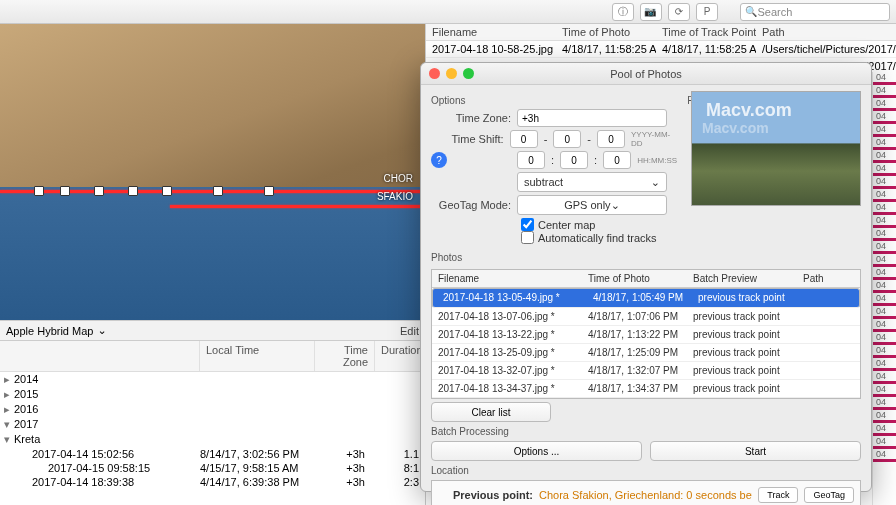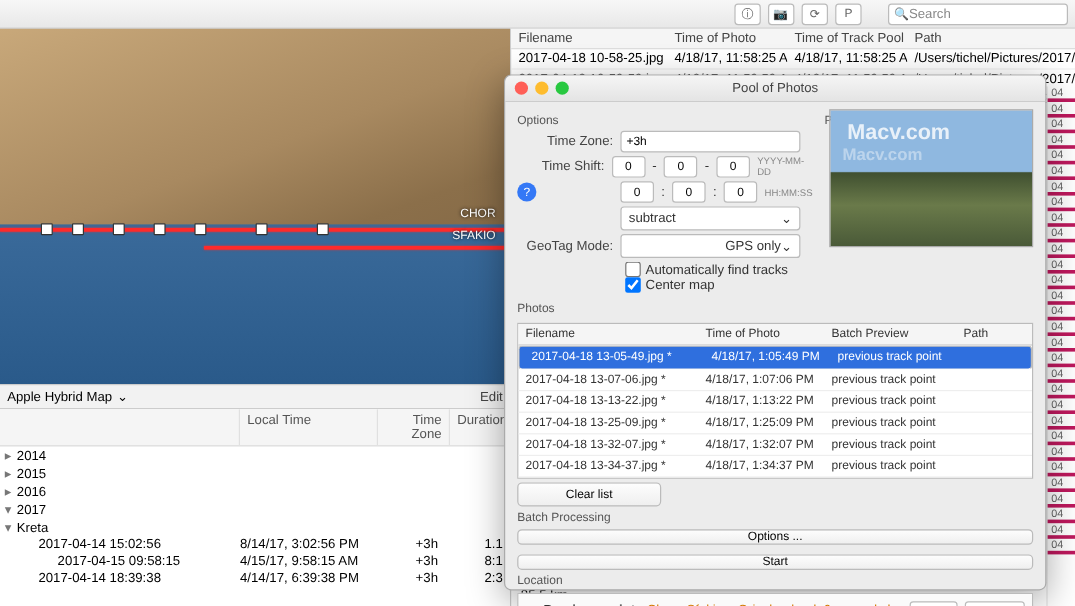--- a/index.html
+++ b/index.html
@@ -66,21 +66,21 @@
 .preview { position:absolute; right:10px; top:28px; width:170px; height:115px; border:1px solid #aaa; background:linear-gradient(#8fb8e0 0%,#8fb8e0 45%,#405030 46%,#6a7a4a 70%,#4a5a38 100%);}
 .wm{position:absolute;color:rgba(255,255,255,.8);font-size:18px;font-weight:600;}
 
 .pool-table { margin-top:6px; border:1px solid #bbb; background:#fff;}
 .pt-head{display:flex;background:#f5f5f5;border-bottom:1px solid #ccc;}
 .pt-head div,.pt-row div{padding:3px 6px;font-size:10px;}
 .pc-fn{width:150px;} .pc-tp{width:105px;} .pc-bp{width:110px;} .pc-path{flex:1;}
 .pt-row{display:flex;border-bottom:1px solid #eee;}
 .pt-row.sel{background:#2f6fde;color:#fff;}
 .btn { height:20px; border:1px solid #bbb; border-radius:4px; background:linear-gradient(#fdfdfd,#efefef); font-size:10px; padding:0 12px; display:inline-flex; align-items:center; justify-content:center;}
-.btn-row{display:flex; gap:8px; margin-top:4px;flex-direction:column;}
+.btn-row{display:flex; gap:8px; margin-top:4px;}
 .btn-row .btn{flex:1;}
 
 .loc-box{border:1px solid #bbb;background:#fafafa;padding:4px 6px;margin-top:4px;}
 .loc-row{display:flex;align-items:center;gap:6px;margin:2px 0;font-size:10px;}
 .loc-row .ll{width:95px;text-align:right;color:#333;font-weight:600;}
 .loc-row .lv{flex:1;overflow:hidden;white-space:nowrap;}
 .loc-row .lv.orange{color:#d17a00;}
 .sm-btn{height:16px;border:1px solid #bbb;border-radius:3px;background:#fff;font-size:9px;padding:0 8px;}
 .right-strip{position:absolute;right:0;top:72px;bottom:0;width:24px;background:#fff;border-left:1px solid #e5e5e5;}
 .right-strip .sr{height:13px;border-bottom:3px solid #be185d;font-size:9px;color:#666;padding-left:3px;}
@@ -182,21 +182,21 @@
           </div>
           <div class="bt-row"></div>
         </div>
     </div>
   </div>
 
   <div class="right">
     <div class="rt-head">
       <div class="c-fn">Filename</div>
       <div class="c-tp">Time of Photo</div>
-      <div class="c-tt">Time of Track Pool</div>
+      <div class="c-tt">Time of Track Point</div>
       <div class="c-path">Path</div>
     </div>
     <div class="rt-body" id="rt-body">
         <div class="rt-row">
     <div class="c-fn">2017-04-18 10-58-25.jpg</div>
           <div class="c-tp">4/18/17, 11:58:25 AM</div>
           <div class="c-tt">4/18/17, 11:58:25 A</div>
           <div class="c-path">/Users/tichel/Pictures/2017/04</div>
   </div>
         <div class="rt-row">
@@ -288,32 +288,32 @@
         </div>
         <div class="opt-row">
           <div class="lbl"></div>
           <div class="sel" style="width:150px;display:flex;align-items:center;justify-content:space-between;padding:0 6px;">
             <span>subtract</span>
               <span>⌄</span>
           </div>
         </div>
         <div class="opt-row">
           <div class="lbl">GeoTag Mode:</div>
-          <div class="sel" style="width:150px;display:flex;align-items:center;justify-content:flex-end;padding:0 6px;">
+          <div class="sel" style="width:150px;display:flex;align-items:center;justify-content:center;padding:0 6px;">
             <span>GPS only</span>
               <span>⌄</span>
           </div>
         </div>
+        <div class="chk">
+            <input type="checkbox" checked="" style="">
+            <span>Center map</span>
+          </div>
         <div class="chk">
             <input type="checkbox" style="">
             <span>Automatically find tracks</span>
-          </div>
-        <div class="chk">
-            <input type="checkbox" checked="" style="">
-            <span>Center map</span>
           </div>
       </div>
       <div style="width:175px;">
         <div class="sec-label">Preview</div>
       </div>
     </div>
     <div class="preview">
       <div class="wm" style="top:8px;left:14px;">Macv.com</div>
       <div class="wm" style="top:28px;left:10px;opacity:.5;font-size:14px;">Macv.com</div>
     </div>

